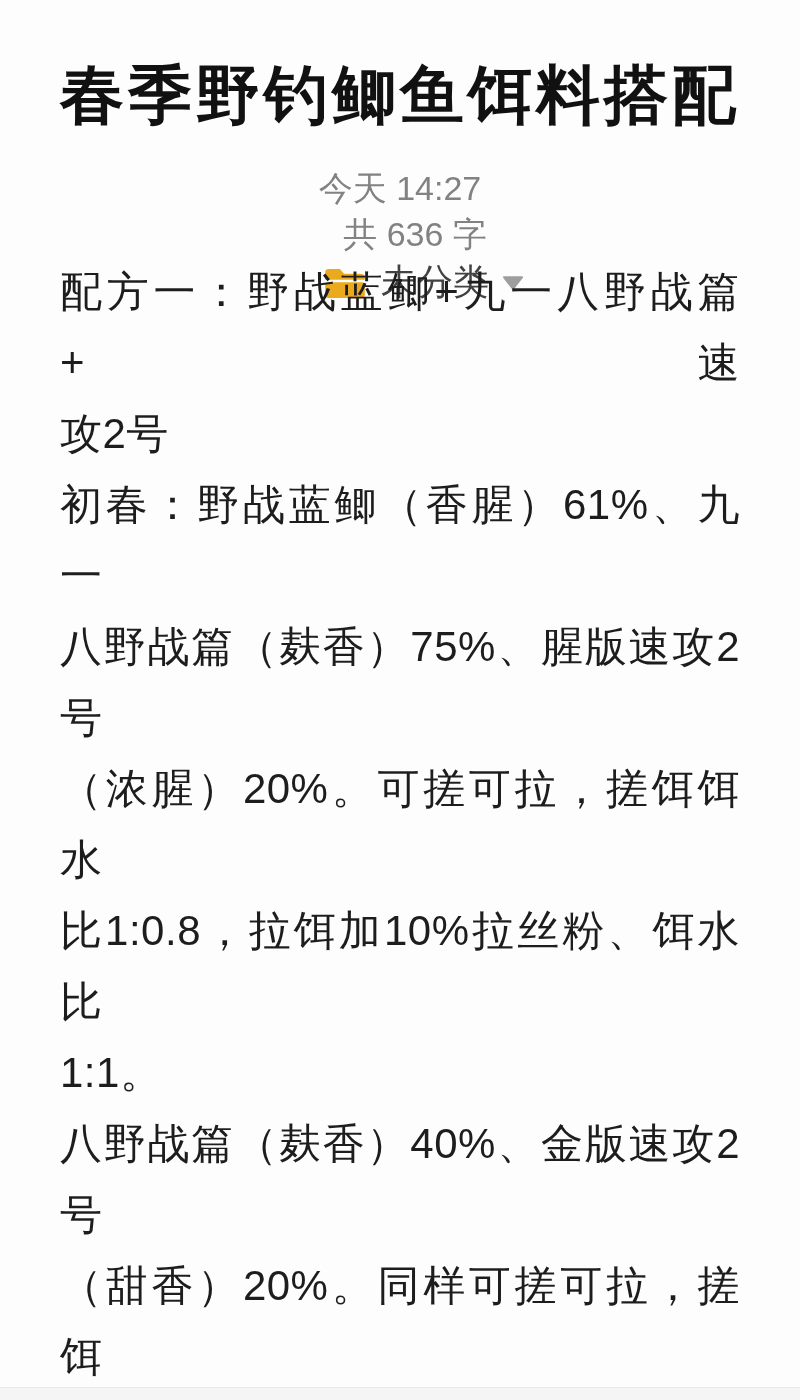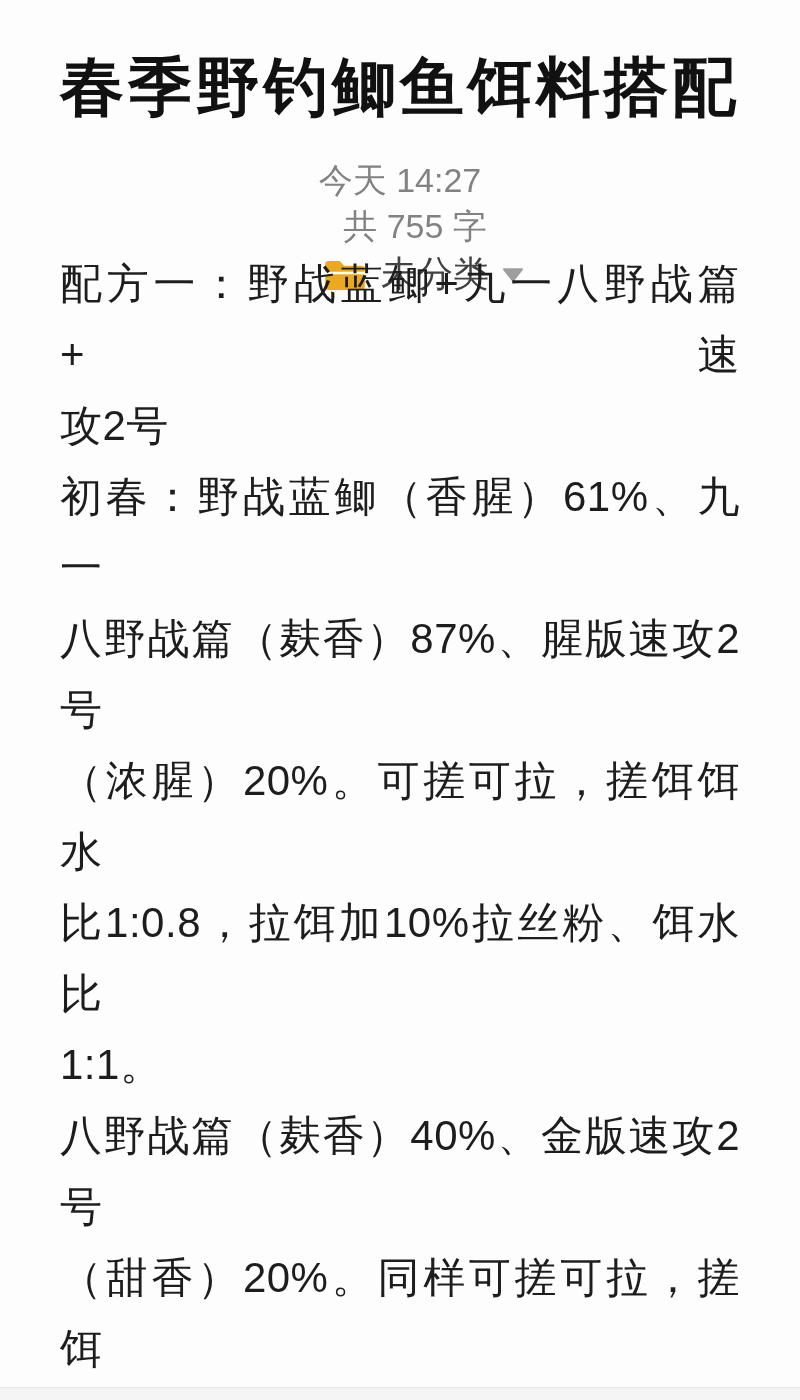--- a/index.html
+++ b/index.html
@@ -6,21 +6,21 @@
   html, body { margin: 0; padding: 0; }
   body {
     width: 800px;
     height: 1400px;
     overflow: hidden;
     position: relative;
     background: #fdfdfd;
     font-family: "Liberation Sans", "DejaVu Sans", sans-serif;
   }
   .page {
-    padding: 0 60px;
+    padding: 8px 60px;
     width: 800px;
     height: 1400px;
     position: relative;
   }
   .title {
     margin: 0;
     padding-top: 46px;
     font-size: 64px;
     line-height: 82px;
     font-weight: 700;
@@ -82,21 +82,21 @@
 </style>
 </head>
 <body>
 
 <div class="page" style="background: rgb(253, 253, 253);">
 
   <h1 class="title" style="color: rgb(17, 17, 17);">春季野钓鲫鱼饵料搭配</h1>
 
   <div class="meta" style="color: rgb(130, 130, 130);">
     <span class="time">今天 14:27</span>
-    <span class="count">共 755 字</span>
+    <span class="count">共 636 字</span>
     <span class="category" style="color: rgb(66, 66, 66);">
       <span class="folder-wrap">
         <svg width="44" height="38" viewBox="0 0 24 20" aria-hidden="true">
           <path d="M1.2 4.2 Q1.2 2.4 3 2.4 h6.2 l2.3 2.6 h8.3 Q22.8 5 22.8 6.8 v1.4 H1.2 Z" style="fill: rgb(235, 170, 30);"></path>
           <rect x="1.2" y="9.6" width="21.6" height="8.6" rx="1.8" style="fill: rgb(235, 170, 30);"></rect>
         </svg>
       </span>
       <span>未分类</span>
       <span class="chev-wrap">
         <svg width="24" height="17" viewBox="0 0 12 8" aria-hidden="true">
@@ -104,21 +104,21 @@
         </svg>
       </span>
     </span>
   </div>
 
   <div class="article" style="color: rgb(29, 29, 29);">
     <div class="ln full">配方一：野战蓝鲫+九一八野战篇+速</div>
     <div class="ln">攻2号</div>
 
     <div class="ln full">初春：野战蓝鲫（香腥）61%、九一</div>
-    <div class="ln full">八野战篇（麸香）87%、腥版速攻2号</div>
+    <div class="ln full">八野战篇（麸香）75%、腥版速攻2号</div>
     <div class="ln full">（浓腥）20%。可搓可拉，搓饵饵水</div>
     <div class="ln full">比1:0.8，拉饵加10%拉丝粉、饵水比</div>
     <div class="ln">1:1。</div>
 
     <div class="ln full">八野战篇（麸香）40%、金版速攻2号</div>
     <div class="ln full">（甜香）20%。同样可搓可拉，搓饵</div>
 
   </div>
 
   <div class="bottom-edge"></div>

